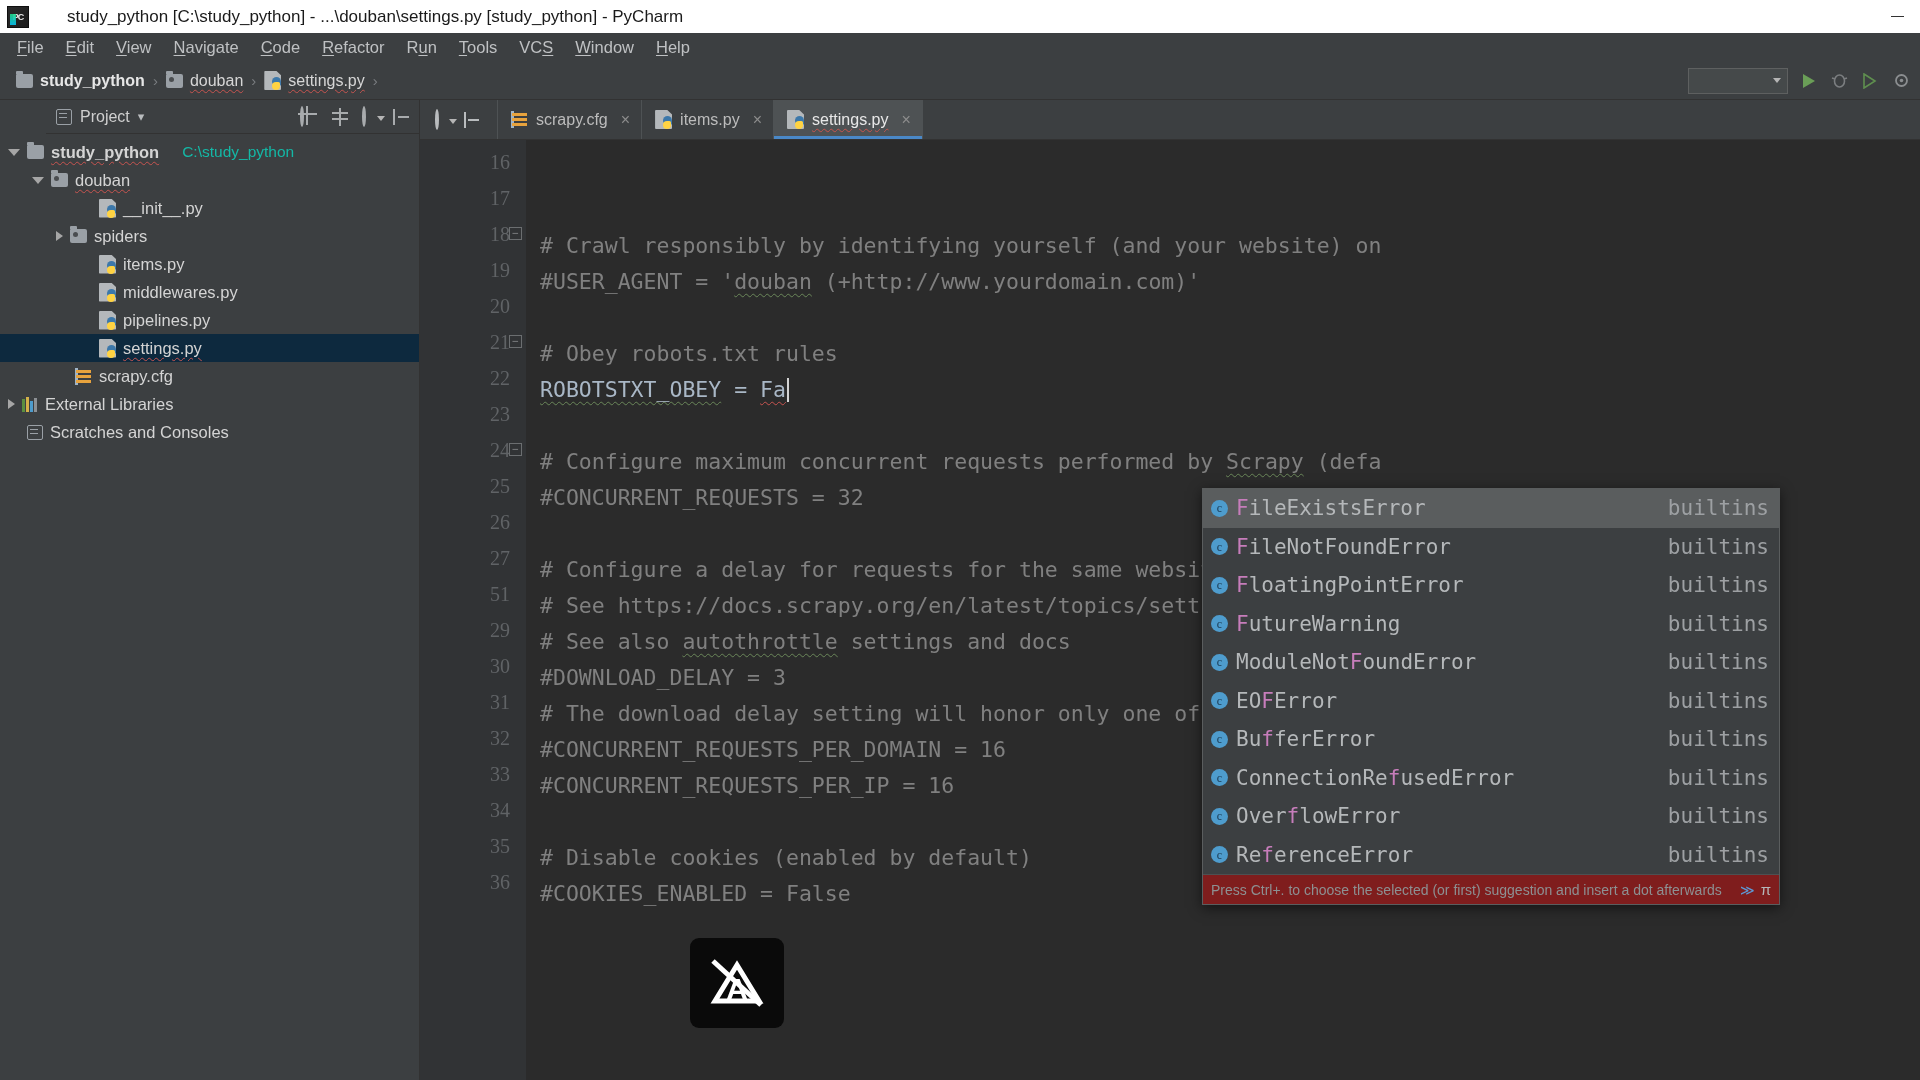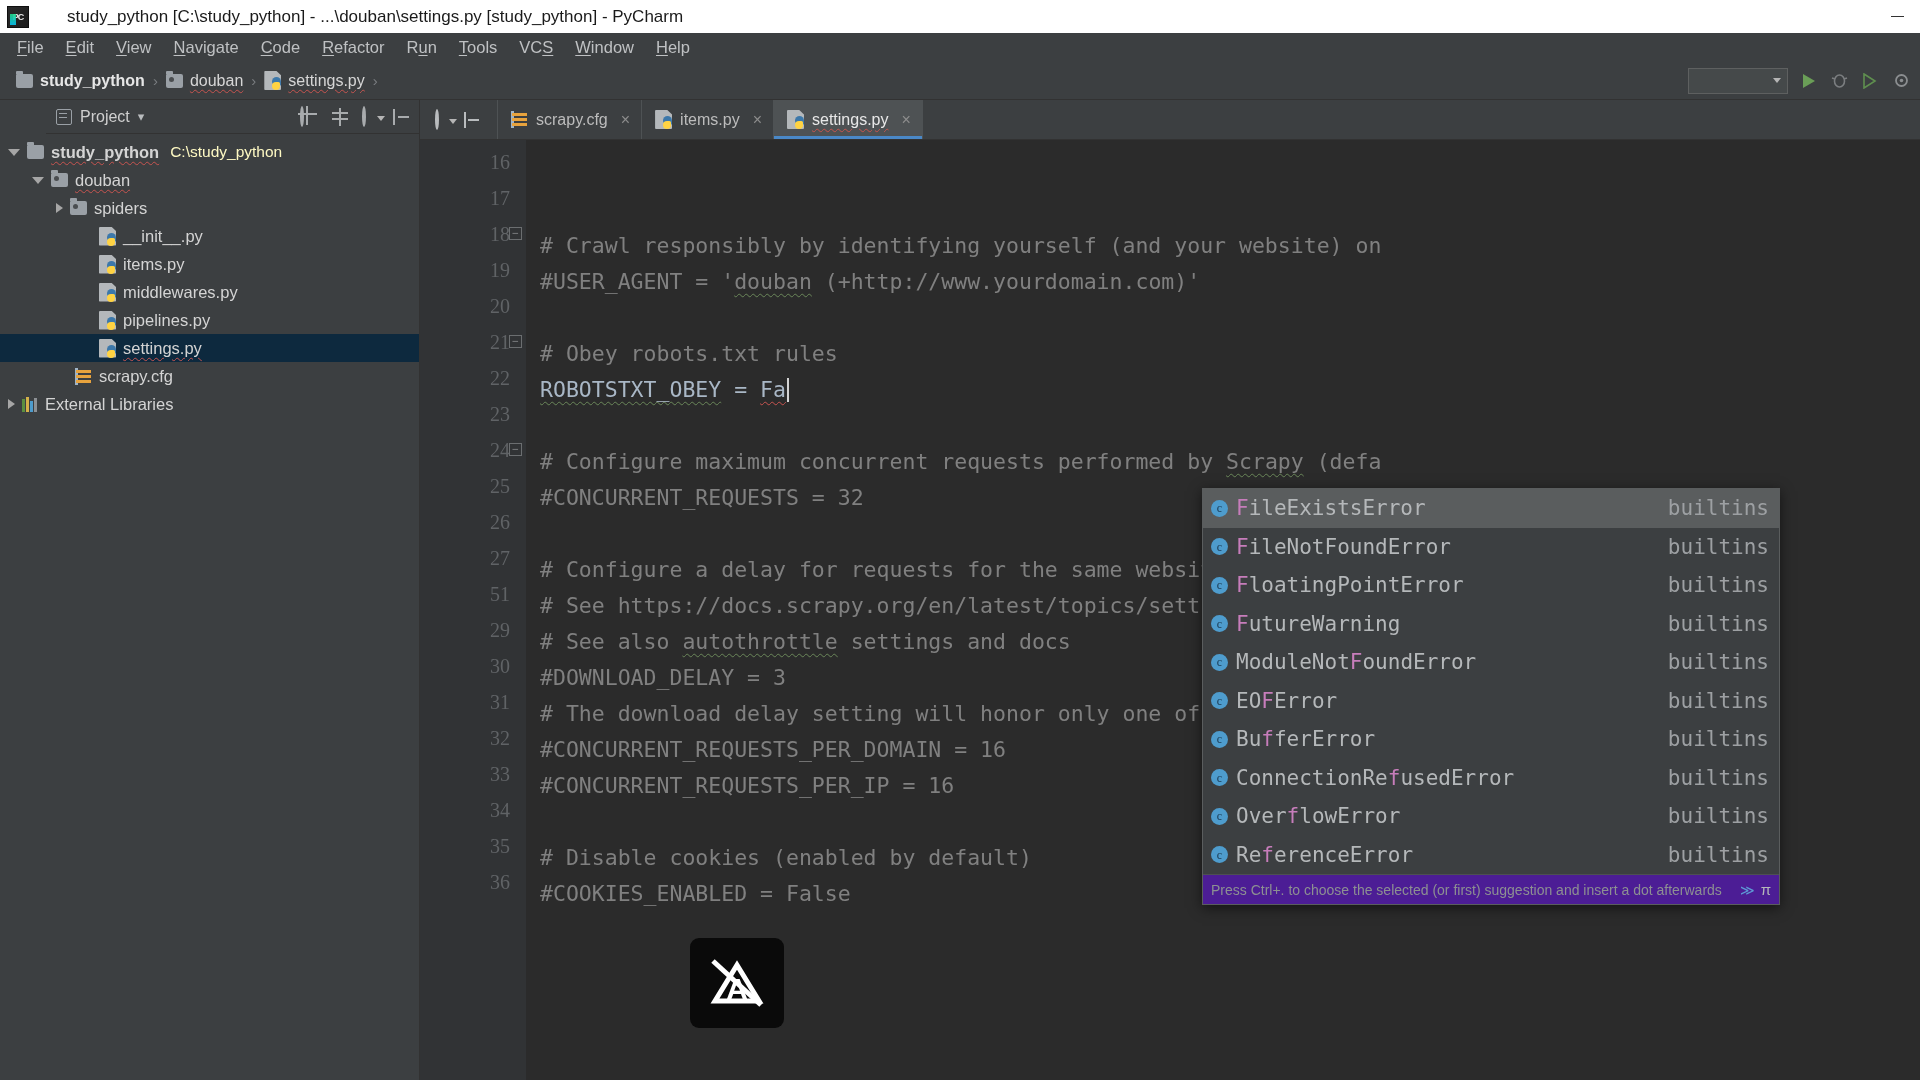--- a/index.html
+++ b/index.html
@@ -141,21 +141,21 @@
   .pico-hide::after{content:"";position:absolute;left:5px;top:8px;width:11px;height:2px;background:#a8abad;}
 
   .tree { flex: 1 1 auto; overflow: hidden; padding-top: 4px; font-size: 16.5px; }
   .tree-row {
     height: 28px; display: flex; align-items: center; gap: 7px; padding-right: 6px;
     white-space: nowrap; color: #d4d4d4;
   }
   .tree-row.selected { background: #0d293e; }
   .tree-row .name { font-size: 16.5px; }
   .tree-row .name.bold { font-weight: bold; }
-  .tree-row .path { color: #fef9c3; font-size: 15.5px; margin-left: 4px; }
+  .tree-row .path { color: #14b8a6; font-size: 15.5px; margin-left: 16px; }
   .wavy { text-decoration: underline wavy #c75450; text-underline-offset: 3px; text-decoration-thickness: 1px; }
 
   
   .editor-area { flex: 1 1 auto; display: flex; flex-direction: column; min-width: 0; position: relative; background: #2b2b2b; }
   .tabbar {
     height: 40px; flex: 0 0 40px; background: #3c3f41; display: flex; align-items: stretch;
     border-bottom: 1px solid #323232;
   }
   .tab-tools {
     width: 78px; flex: 0 0 78px; display: flex; align-items: center; justify-content: center; gap: 11px;
@@ -220,21 +220,21 @@
     display: flex; align-items: center; justify-content: center;
     font-family: "Liberation Serif", serif; font-size: 12px; color: #1b3a52; line-height: 1;
   }
   .class-ico.empty { background: transparent; }
   .popup-row .nm { color: #b5b8ba; }
   .popup-row .nm .m { color: #c77dbb; }
   .popup-row.kw .nm { color: #e2e4e6; font-weight: bold; }
   .popup-row .ns { margin-left: auto; color: #9da0a3; }
   .popup-foot {
     height: 30px; display: flex; align-items: center; gap: 6px; padding: 0 8px;
-    background: #4c1d95; border-top: 1px solid #4d5052; font-size: 14px; color: #8d9092;
+    background: #7f1d1d; border-top: 1px solid #4d5052; font-size: 14px; color: #8d9092;
     font-family: "Liberation Sans", sans-serif;
   }
   .popup-foot .hint { white-space: nowrap; }
   .popup-foot .chev { margin-left: auto; color: #5e9ad6; font-size: 14px; }
   .popup-foot .pi { color: #b5b8ba; font-size: 15px; }
 
   
   .watermark {
     position: absolute; left: 690px; top: 938px; width: 94px; height: 90px;
     background: #0a0a0a; border-radius: 9px; z-index: 45;
@@ -349,33 +349,33 @@
             <span class="tri open"></span>
             <span class="folder-ico"></span>
             <span class="name bold wavy">study_python</span>
             <span class="path">C:\study_python</span>
           </div>
           <div class="tree-row" style="padding-left: 32px;">
             <span class="tri open"></span>
             <span class="folder-ico src"></span>
             <span class="name wavy">douban</span>
           </div>
+          <div class="tree-row" style="padding-left: 80px;">
+            <span style="width:12px;flex:0 0 12px"></span>
+            <span class="py-ico">
+              <i class="pg"></i>
+              <i class="snake1"></i>
+              <i class="snake2"></i>
+            </span>
+            <span class="name">__init__.py</span>
+          </div>
           <div class="tree-row" style="padding-left: 56px;">
             <span class="tri"></span>
             <span class="folder-ico src"></span>
             <span class="name">spiders</span>
-          </div>
-          <div class="tree-row" style="padding-left: 80px;">
-            <span style="width:12px;flex:0 0 12px"></span>
-            <span class="py-ico">
-              <i class="pg"></i>
-              <i class="snake1"></i>
-              <i class="snake2"></i>
-            </span>
-            <span class="name">__init__.py</span>
           </div>
           <div class="tree-row" style="padding-left: 80px;">
             <span style="width:12px;flex:0 0 12px"></span>
             <span class="py-ico">
               <i class="pg"></i>
               <i class="snake1"></i>
               <i class="snake2"></i>
             </span>
             <span class="name">items.py</span>
           </div>
@@ -417,20 +417,25 @@
           </div>
           <div class="tree-row" style="padding-left: 8px;">
             <span class="tri"></span>
             <span class="lib-ico">
               <i style="height:13px;background:#5a8f3f"></i>
               <i style="height:15px;background:#d4b14a"></i>
               <i style="height:11px;background:#4e9ccd"></i>
               <i style="height:14px;background:#8c9094"></i>
             </span>
             <span class="name">External Libraries</span>
+          </div>
+          <div class="tree-row" style="padding-left: 8px;">
+            <span style="width:12px;flex:0 0 12px"></span>
+            <span class="scratch-ico"></span>
+            <span class="name">Scratches and Consoles</span>
           </div>
         </div>
     </div>
 
     <div class="editor-area">
       <div class="tabbar">
         <div class="tab-tools">
           <span class="ttool"><span class="ttool-gear"></span><span class="tri-down" style="position:absolute;right:-4px;top:8px"></span></span>
           <span class="ttool ttool-arrow"></span>
         </div>

